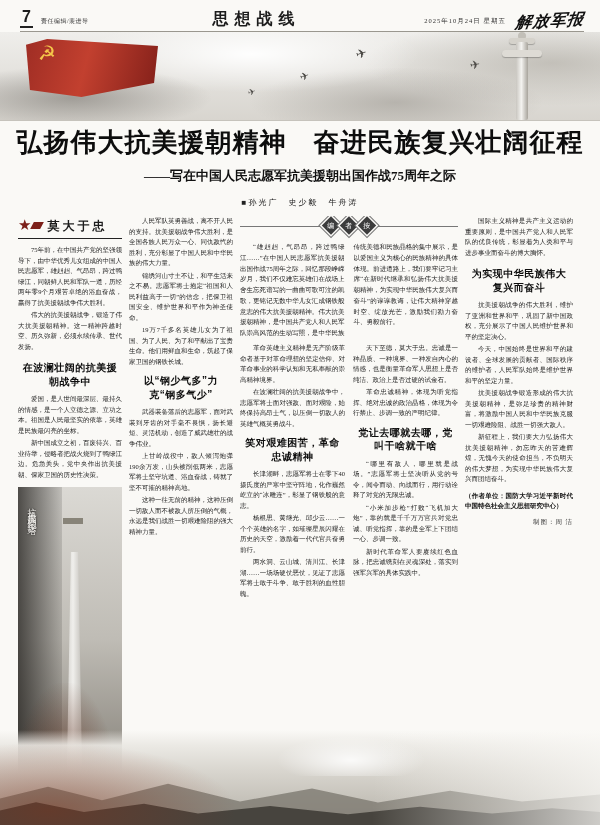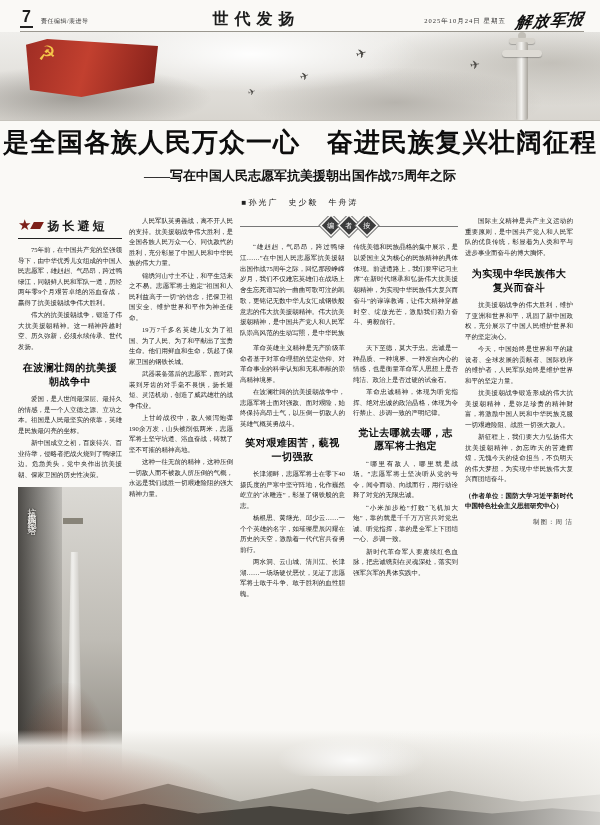--- a/index.html
+++ b/index.html
@@ -118,21 +118,21 @@
     background:radial-gradient(ellipse at 50% 60%, rgba(255,255,255,.85), transparent 70%);}
 </style>
 </head>
 <body>
 
 <div class="header">
   <div class="h-left">
     <span class="pageno">7</span>
     <span class="editorline">责任编辑/裴进导</span>
   </div>
-  <div class="section-title">世代发扬</div>
+  <div class="section-title">思想战线</div>
   <div class="h-right">
     <span class="dateline">2025年10月24日 星期五</span>
     <span class="masthead">解放军报</span>
   </div>
 </div>
 
 <div class="banner">
   <div class="flag">
     <span class="hs">☭</span>
   </div>
@@ -141,50 +141,51 @@
   <span class="jet j3">✈</span>
   <span class="jet j4">✈</span>
   <div class="huabiao">
     <div class="hb-orb"></div>
     <div class="hb-top"></div>
     <div class="hb-col"></div>
     <div class="hb-wing"></div>
   </div>
 </div>
 
-<div class="headline">是全国各族人民万众一心　奋进民族复兴壮阔征程</div>
+<div class="headline">弘扬伟大抗美援朝精神　奋进民族复兴壮阔征程</div>
 <div class="subtitle">——写在中国人民志愿军抗美援朝出国作战75周年之际</div>
 <div class="byline">■孙光广　史少毅　牛舟涛</div>
 
 <div class="content">
 
   <div class="col c1">
     <div class="badge">
       <span class="star">★</span>
       <span class="flagmark"></span>
-      <span class="label">扬长避短</span>
+      <span class="label">莫大于忠</span>
     </div>
     <p class="t">75年前，在中国共产党的坚强领导下，由中华优秀儿女组成的中国人民志愿军，雄赳赳、气昂昂，跨过鸭绿江，同朝鲜人民和军队一道，历经两年零9个月艰苦卓绝的浴血奋战，赢得了抗美援朝战争伟大胜利。</p>
     <p class="t">伟大的抗美援朝战争，锻造了伟大抗美援朝精神。这一精神跨越时空、历久弥新，必须永续传承、世代发扬。</p>
     <div class="colhead">在波澜壮阔的抗美援朝战争中</div>
     <p class="t">爱国，是人世间最深层、最持久的情感，是一个人立德之源、立功之本。祖国是人民最坚实的依靠，英雄是民族最闪亮的坐标。</p>
     <p class="t">新中国成立之初，百废待兴、百业待举，侵略者把战火烧到了鸭绿江边。危急关头，党中央作出抗美援朝、保家卫国的历史性决策。</p>
     <div class="tower-photo">
       <div class="tower-dark"></div>
       <div class="tower-cap"></div>
       <div class="tower-body"></div>
       <div class="tower-flame"></div>
       <div class="tower-caption">抗美援朝纪念塔</div>
     </div>
   </div>
 
   <div class="col c2">
     <p class="t">人民军队英勇善战，离不开人民的支持。抗美援朝战争伟大胜利，是全国各族人民万众一心、同仇敌忾的胜利，充分彰显了中国人民和中华民族的伟大力量。</p>
     <p class="t">锦绣河山寸土不让，和平生活来之不易。志愿军将士抱定“祖国和人民利益高于一切”的信念，把保卫祖国安全、维护世界和平作为神圣使命。</p>
     <p class="t">19万7千多名英雄儿女为了祖国、为了人民、为了和平献出了宝贵生命。他们用鲜血和生命，筑起了保家卫国的钢铁长城。</p>
+    <div class="colhead">以“钢少气多”力克“钢多气少”</div>
     <p class="t">武器装备落后的志愿军，面对武装到牙齿的对手毫不畏惧，扬长避短、灵活机动，创造了威武雄壮的战争伟业。</p>
     <p class="t">上甘岭战役中，敌人倾泻炮弹190余万发，山头被削低两米，志愿军将士坚守坑道、浴血奋战，铸就了坚不可摧的精神高地。</p>
     <p class="t">这种一往无前的精神，这种压倒一切敌人而不被敌人所压倒的气概，永远是我们战胜一切艰难险阻的强大精神力量。</p>
   </div>
 
   <div class="col mid">
     <div class="enote">
       <div class="enote-orn">
         <div class="line"></div>
         <div class="diamonds">
@@ -198,29 +199,29 @@
               <span>按</span>
             </div>
         </div>
       </div>
       <p class="enote-text">“雄赳赳，气昂昂，跨过鸭绿江……”在中国人民志愿军抗美援朝出国作战75周年之际，回忆那段峥嵘岁月，我们不仅难忘英雄们在战场上舍生忘死谱写的一曲曲可歌可泣的凯歌，更铭记无数中华儿女汇成钢铁般意志的伟大抗美援朝精神。伟大抗美援朝精神，是中国共产党人和人民军队崇高风范的生动写照，是中华民族传统美德和民族品格的集中展示，是以爱国主义为核心的民族精神的具体体现。前进道路上，我们要牢记习主席“在新时代继承和弘扬伟大抗美援朝精神，为实现中华民族伟大复兴而奋斗”的谆谆教诲，让伟大精神穿越时空、绽放光芒，激励我们勠力奋斗、勇毅前行。</p>
     </div>
     <div class="midrow">
       <div class="sub">
         <p class="t">革命英雄主义精神是无产阶级革命者基于对革命理想的坚定信仰、对革命事业的科学认知和无私奉献的崇高精神境界。</p>
         <p class="t">在波澜壮阔的抗美援朝战争中，志愿军将士面对强敌、面对艰险，始终保持高昂士气，以压倒一切敌人的英雄气概英勇战斗。</p>
-        <div class="colhead">笑对艰难困苦，藐视一切强敌</div>
+        <div class="colhead">笑对艰难困苦，革命忠诚精神</div>
         <p class="t">长津湖畔，志愿军将士在零下40摄氏度的严寒中坚守阵地，化作巍然屹立的“冰雕连”，彰显了钢铁般的意志。</p>
         <p class="t">杨根思、黄继光、邱少云……一个个英雄的名字，如璀璨星辰闪耀在历史的天空，激励着一代代官兵奋勇前行。</p>
         <p class="t">两水洞、云山城、清川江、长津湖……一场场硬仗恶仗，见证了志愿军将士敢于斗争、敢于胜利的血性胆魄。</p>
       </div>
       <div class="sub">
         <p class="t">天下至德，莫大于忠。忠诚是一种品质、一种境界、一种发自内心的情感，也是衡量革命军人思想上是否纯洁、政治上是否过硬的试金石。</p>
         <p class="t">革命忠诚精神，体现为听党指挥、绝对忠诚的政治品格，体现为令行禁止、步调一致的严明纪律。</p>
-        <div class="colhead">党让去哪就去哪，志愿军将士抱定</div>
+        <div class="colhead">党让去哪就去哪，党叫干啥就干啥</div>
         <p class="t">“哪里有敌人，哪里就是战场。”志愿军将士坚决听从党的号令，闻令而动、向战而行，用行动诠释了对党的无限忠诚。</p>
         <p class="t">“小米加步枪”打败“飞机加大炮”，靠的就是千千万万官兵对党忠诚、听党指挥，靠的是全军上下团结一心、步调一致。</p>
         <p class="t">新时代革命军人要赓续红色血脉，把忠诚镌刻在灵魂深处，落实到强军兴军的具体实践中。</p>
       </div>
     </div>
   </div>
 
   <div class="col c5">
     <p class="t">国际主义精神是共产主义运动的重要原则，是中国共产党人和人民军队的优良传统，彰显着为人类和平与进步事业而奋斗的博大胸怀。</p>
     <div class="colhead">为实现中华民族伟大复兴而奋斗</div>

